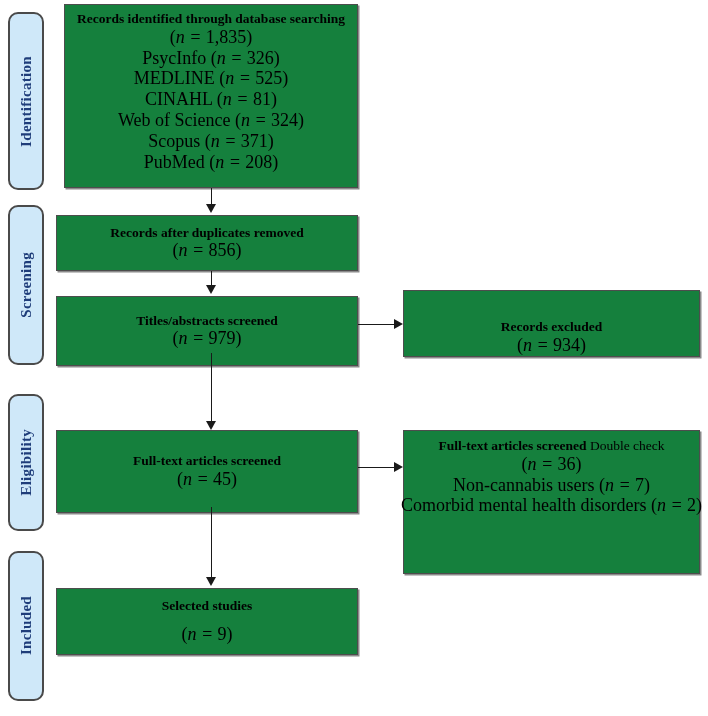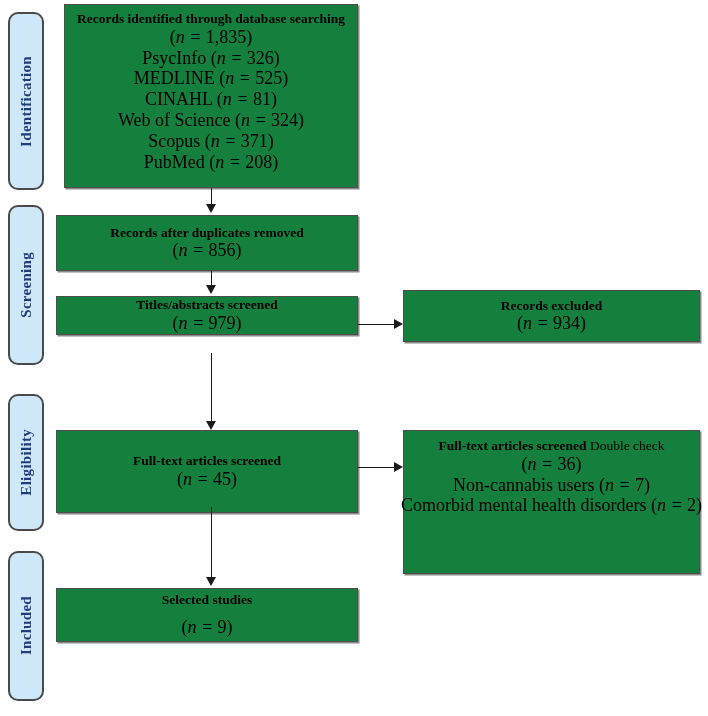--- a/index.html
+++ b/index.html
@@ -136,29 +136,29 @@
   <div class="arrow-down" style="left:206px; top:204px;"></div>
 
   <div class="box centered" style="left:56px; top:215px; width:302px; height:56px;">
     <div class="hdr">Records after duplicates removed</div>
     <div class="sub">(<i class="nvar">n =</i> 856)</div>
   </div>
 
   <div class="vline" style="left:211px; top:271px; height:16px;"></div>
   <div class="arrow-down" style="left:206px; top:285px;"></div>
 
-  <div class="box centered" style="left:56px; top:296px; width:302px; height:39px;">
+  <div class="box centered" style="left:56px; top:296px; width:302px; height:70px;">
     <div class="hdr">Titles/abstracts screened</div>
     <div class="sub">(<i class="nvar">n =</i> 979)</div>
   </div>
 
   <div class="hline" style="left:358px; top:324px; width:38px;"></div>
   <div class="arrow-right" style="left:394px; top:319px;"></div>
 
-  <div class="box centered" style="left:403px; top:290px; width:297px; height:52px;">
+  <div class="box centered" style="left:403px; top:290px; width:297px; height:67px;justify-content:flex-end;">
     <div class="hdr">Records excluded</div>
     <div class="sub">(<i class="nvar">n =</i> 934)</div>
   </div>
 
   <div class="vline" style="left:211px; top:353px; height:70px;"></div>
   <div class="arrow-down" style="left:206px; top:421px;"></div>
 
   <div class="box centered" style="left:56px; top:430px; width:302px; height:83px;">
     <div class="hdr">Full-text articles screened</div>
     <div class="sub">(<i class="nvar">n =</i> 45)</div>
@@ -172,18 +172,18 @@
       <span>Full-text articles screened</span><span class="hdr-inline-normal">&nbsp;</span><span class="hdr-inline-normal">Double check</span>
     </div>
     <div class="sub">(<i class="nvar">n =</i> 36)</div>
     <div class="sub">Non-cannabis users (<i class="nvar">n =</i> 7)</div>
     <div class="sub">Comorbid mental health disorders (<i class="nvar">n =</i> 2)</div>
   </div>
 
   <div class="vline" style="left:211px; top:507px; height:72px;"></div>
   <div class="arrow-down" style="left:206px; top:577px;"></div>
 
-  <div class="box centered" style="left:56px; top:588px; width:302px; height:54px;gap:10px;">
+  <div class="box centered" style="left:56px; top:588px; width:302px; height:67px;gap:10px;">
     <div class="hdr">Selected studies</div>
     <div class="sub">(<i class="nvar">n =</i> 9)</div>
   </div>
 
 </div>
 
 </body></html>

